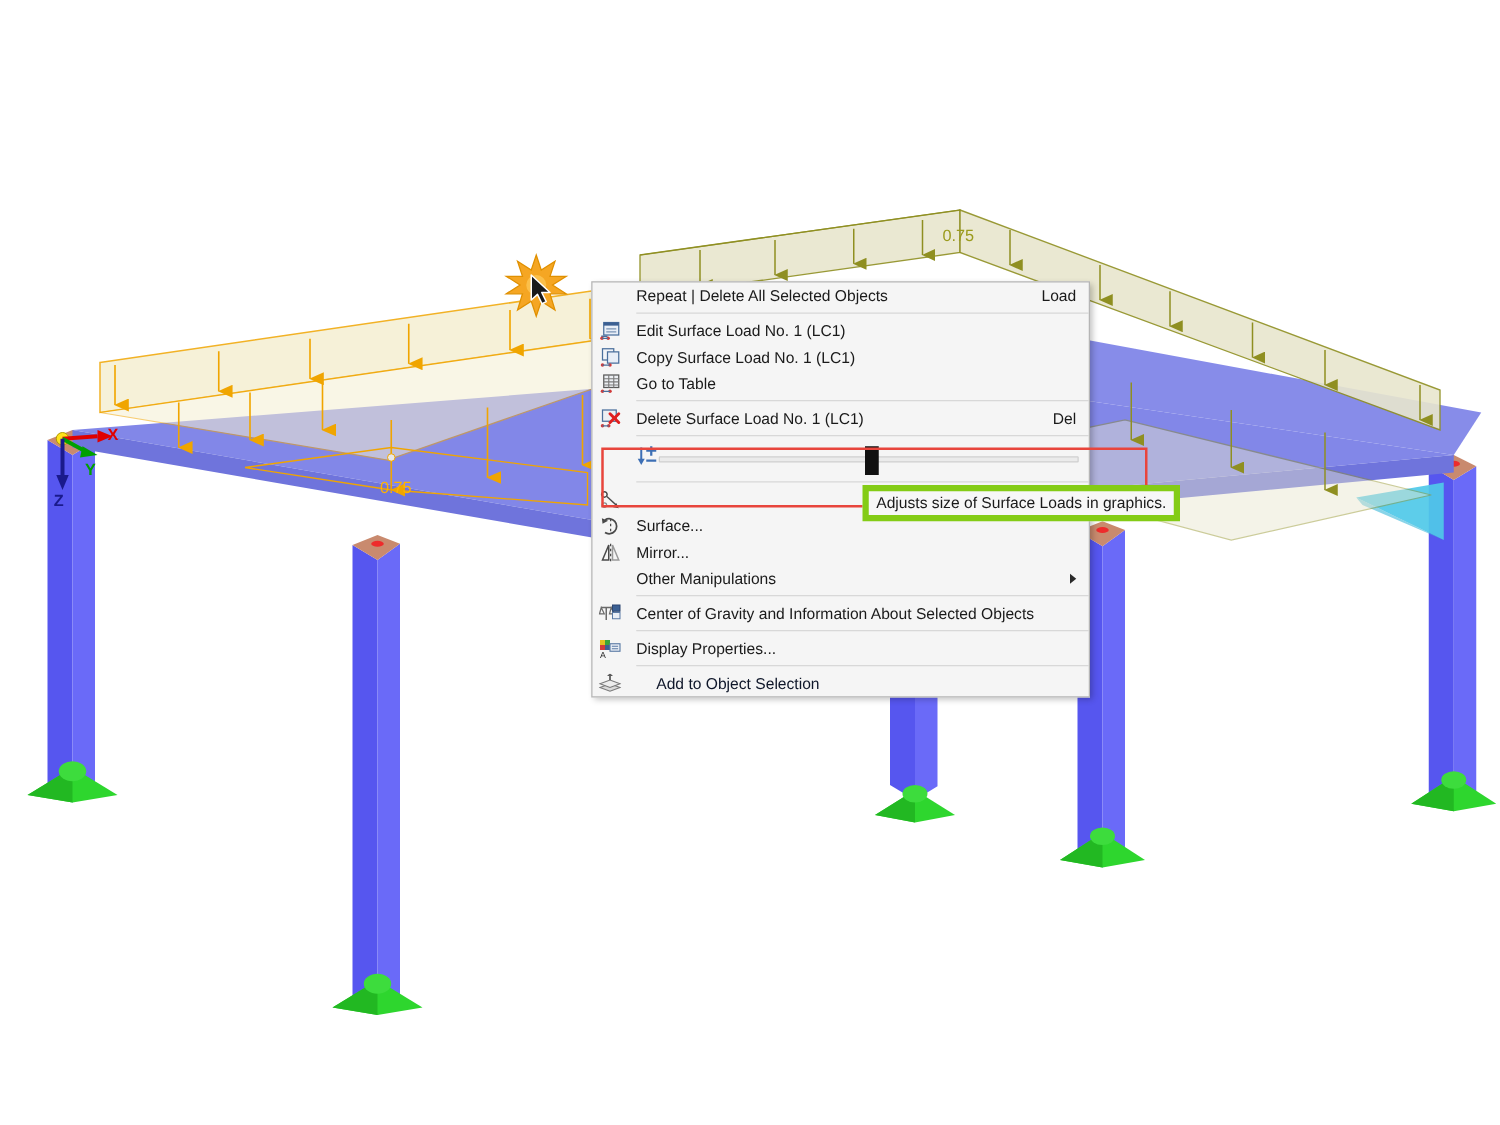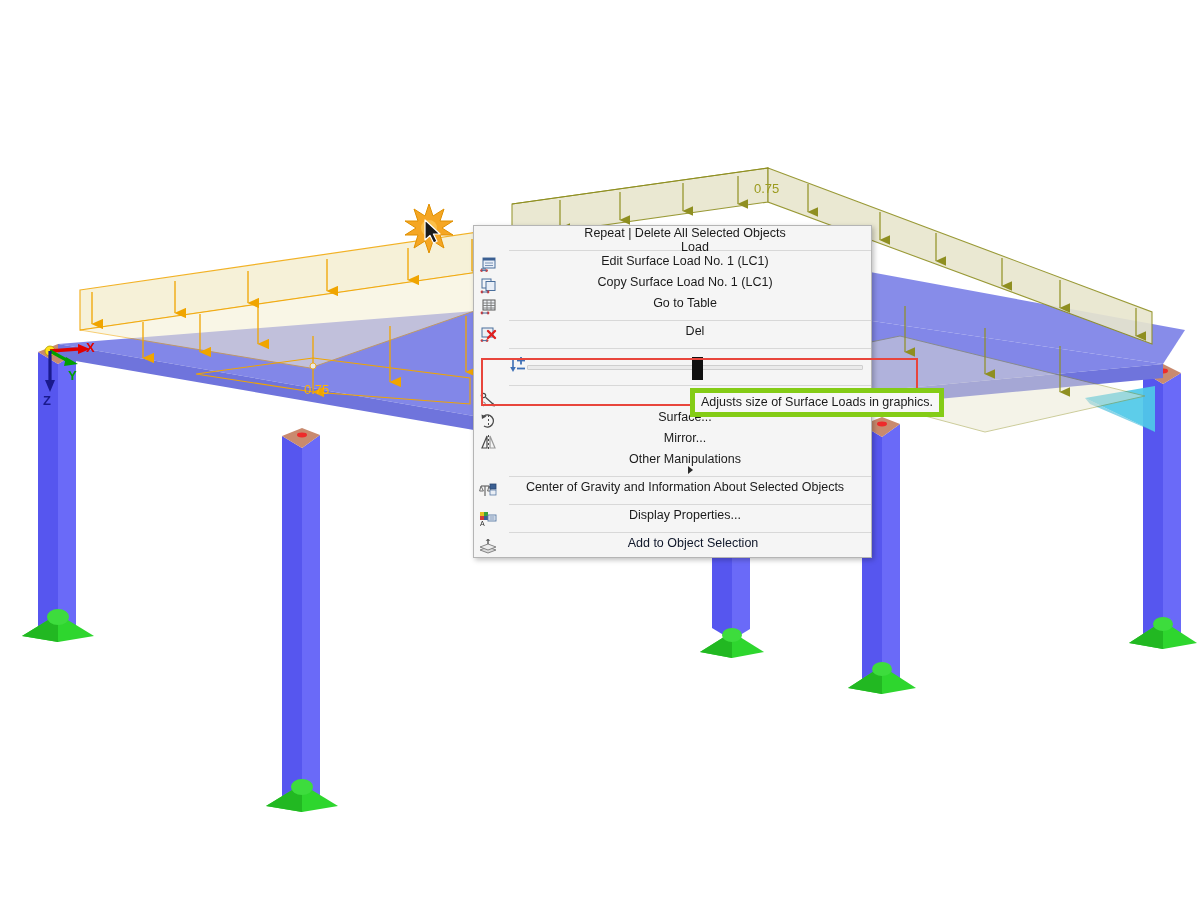--- a/index.html
+++ b/index.html
@@ -64,21 +64,20 @@
   }
   .menu-item {
     position: relative;
     display: flex;
     align-items: center;
     height: 21px;
     padding-left: 35px;
     padding-right: 10px;
     white-space: nowrap;
     cursor: default;
-    flex-direction: column;
   }
   .menu-item .icon-slot {
     position: absolute;
     left: 3px; top: 50%;
     transform: translateY(-50%);
     width: 22px; height: 20px;
     display: flex; align-items: center; justify-content: center;
   }
   .menu-item .mlabel { flex: 1 1 auto; }
   .menu-item .mshortcut {
@@ -405,20 +404,21 @@
           <rect x="2" y="1" width="11" height="9" fill="#eceff3" stroke="#4a6f9c" stroke-width="1"></rect>
           <circle cx="2" cy="13.6" r="1.4" fill="#d13a3a"></circle>
           <circle cx="7" cy="13.6" r="1.4" fill="#d13a3a"></circle>
           <line x1="2" y1="13.6" x2="7" y2="13.6" stroke="#4a6f9c" stroke-width="1"></line>
           <g stroke="#e02020" stroke-width="2.4" stroke-linecap="round">
             <line x1="8" y1="4" x2="15" y2="11"></line>
             <line x1="15" y1="4" x2="8" y2="11"></line>
           </g>
         </svg>
       </span>
+      <span class="mlabel">Delete Surface Load No. 1 (LC1)</span>
       <span class="mshortcut">Del</span>
     </div>
     <div class="menu-sep"></div>
 
     <div id="slider-row">
       <span class="icon-slot">
         <svg width="18" height="17" viewBox="0 0 18 17">
           <line x1="4" y1="1" x2="4" y2="12" stroke="#3d6fb5" stroke-width="1.6"></line>
           <polygon points="1.2,10 6.8,10 4,15" fill="#3d6fb5"></polygon>
           <line x1="8" y1="3.5" x2="16" y2="3.5" stroke="#3d6fb5" stroke-width="1.8"></line>

